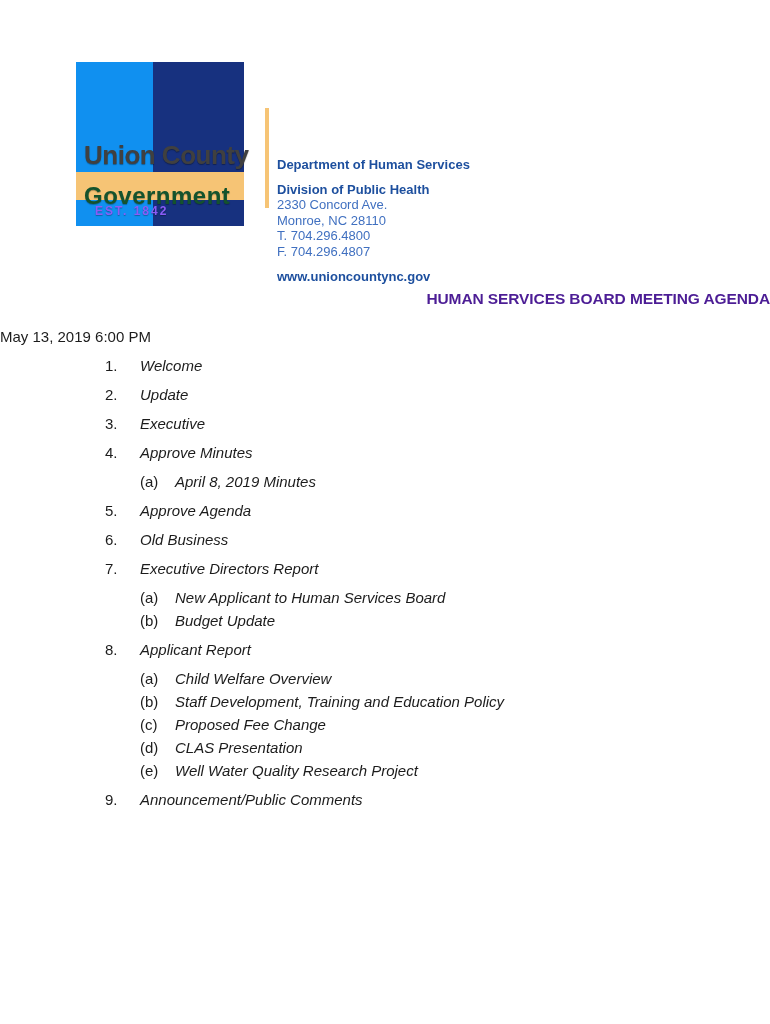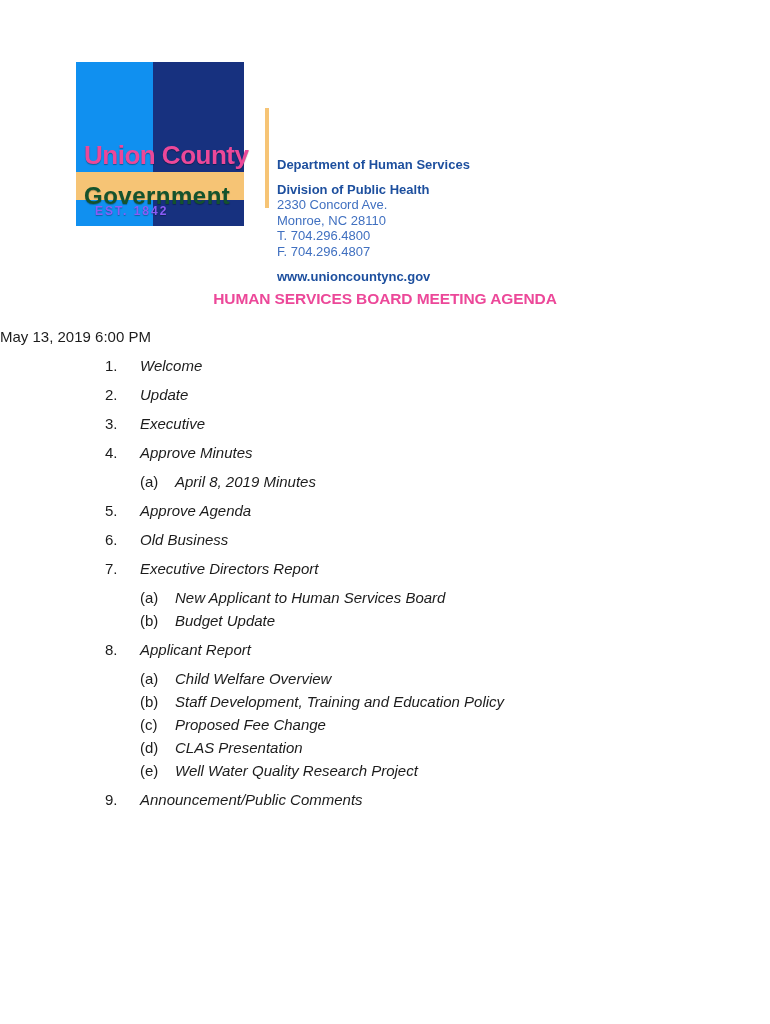--- a/index.html
+++ b/index.html
@@ -20,21 +20,21 @@
   .logo-col-left {
     position: absolute; left: 0; top: 0; width: 77px; height: 164px;
     background: var(--logo_light_blue, #1090F0);
   }
   .logo-col-right {
     position: absolute; left: 77px; top: 0; width: 91px; height: 164px;
     background: var(--logo_dark_blue, #17317f);
   }
   .logo-name {
     position: absolute; left: 8px; top: 78px; width: 160px;
-    font-size: 26px; font-weight: bold; color: #ec4899;
+    font-size: 26px; font-weight: bold; color: #404040;
     letter-spacing: -0.5px; white-space: nowrap;
     text-shadow: 0 1px 1px rgba(0,0,0,0.35);
   }
   .logo-band {
     position: absolute; left: 0; top: 110px; width: 168px; height: 28px;
     background: var(--logo_gold, #F6C475);
   }
   .logo-band-text {
     position: absolute; left: 8px; top: 10px; line-height: 28px;
     font-size: 24px; font-weight: bold; color: #14532d;
@@ -64,23 +64,23 @@
   }
   .contact .bold {
     font-weight: bold;
     color: var(--contact_bold_blue, #1D4F9E);
     margin-top: 9px;
   }
 
   
   .doc-title {
     position: absolute; left: 0; top: 290px; width: 770px;
-    text-align: center;
+    text-align: right;
     font-size: 15.5px; font-weight: bold;
-    color: #ec4899; letter-spacing: -0.1px;
+    color: #4c1d95; letter-spacing: -0.1px;
   }
   .doc-date {
     position: absolute; left: 0; top: 328px; width: 770px;
     text-align: left;
     font-size: 15px; color: #1c1c1c;
   }
 
   .agenda {
     position: absolute; left: 0; top: 358px; width: 770px;
     font-size: 15px; line-height: 16px; color: #1c1c1c;

